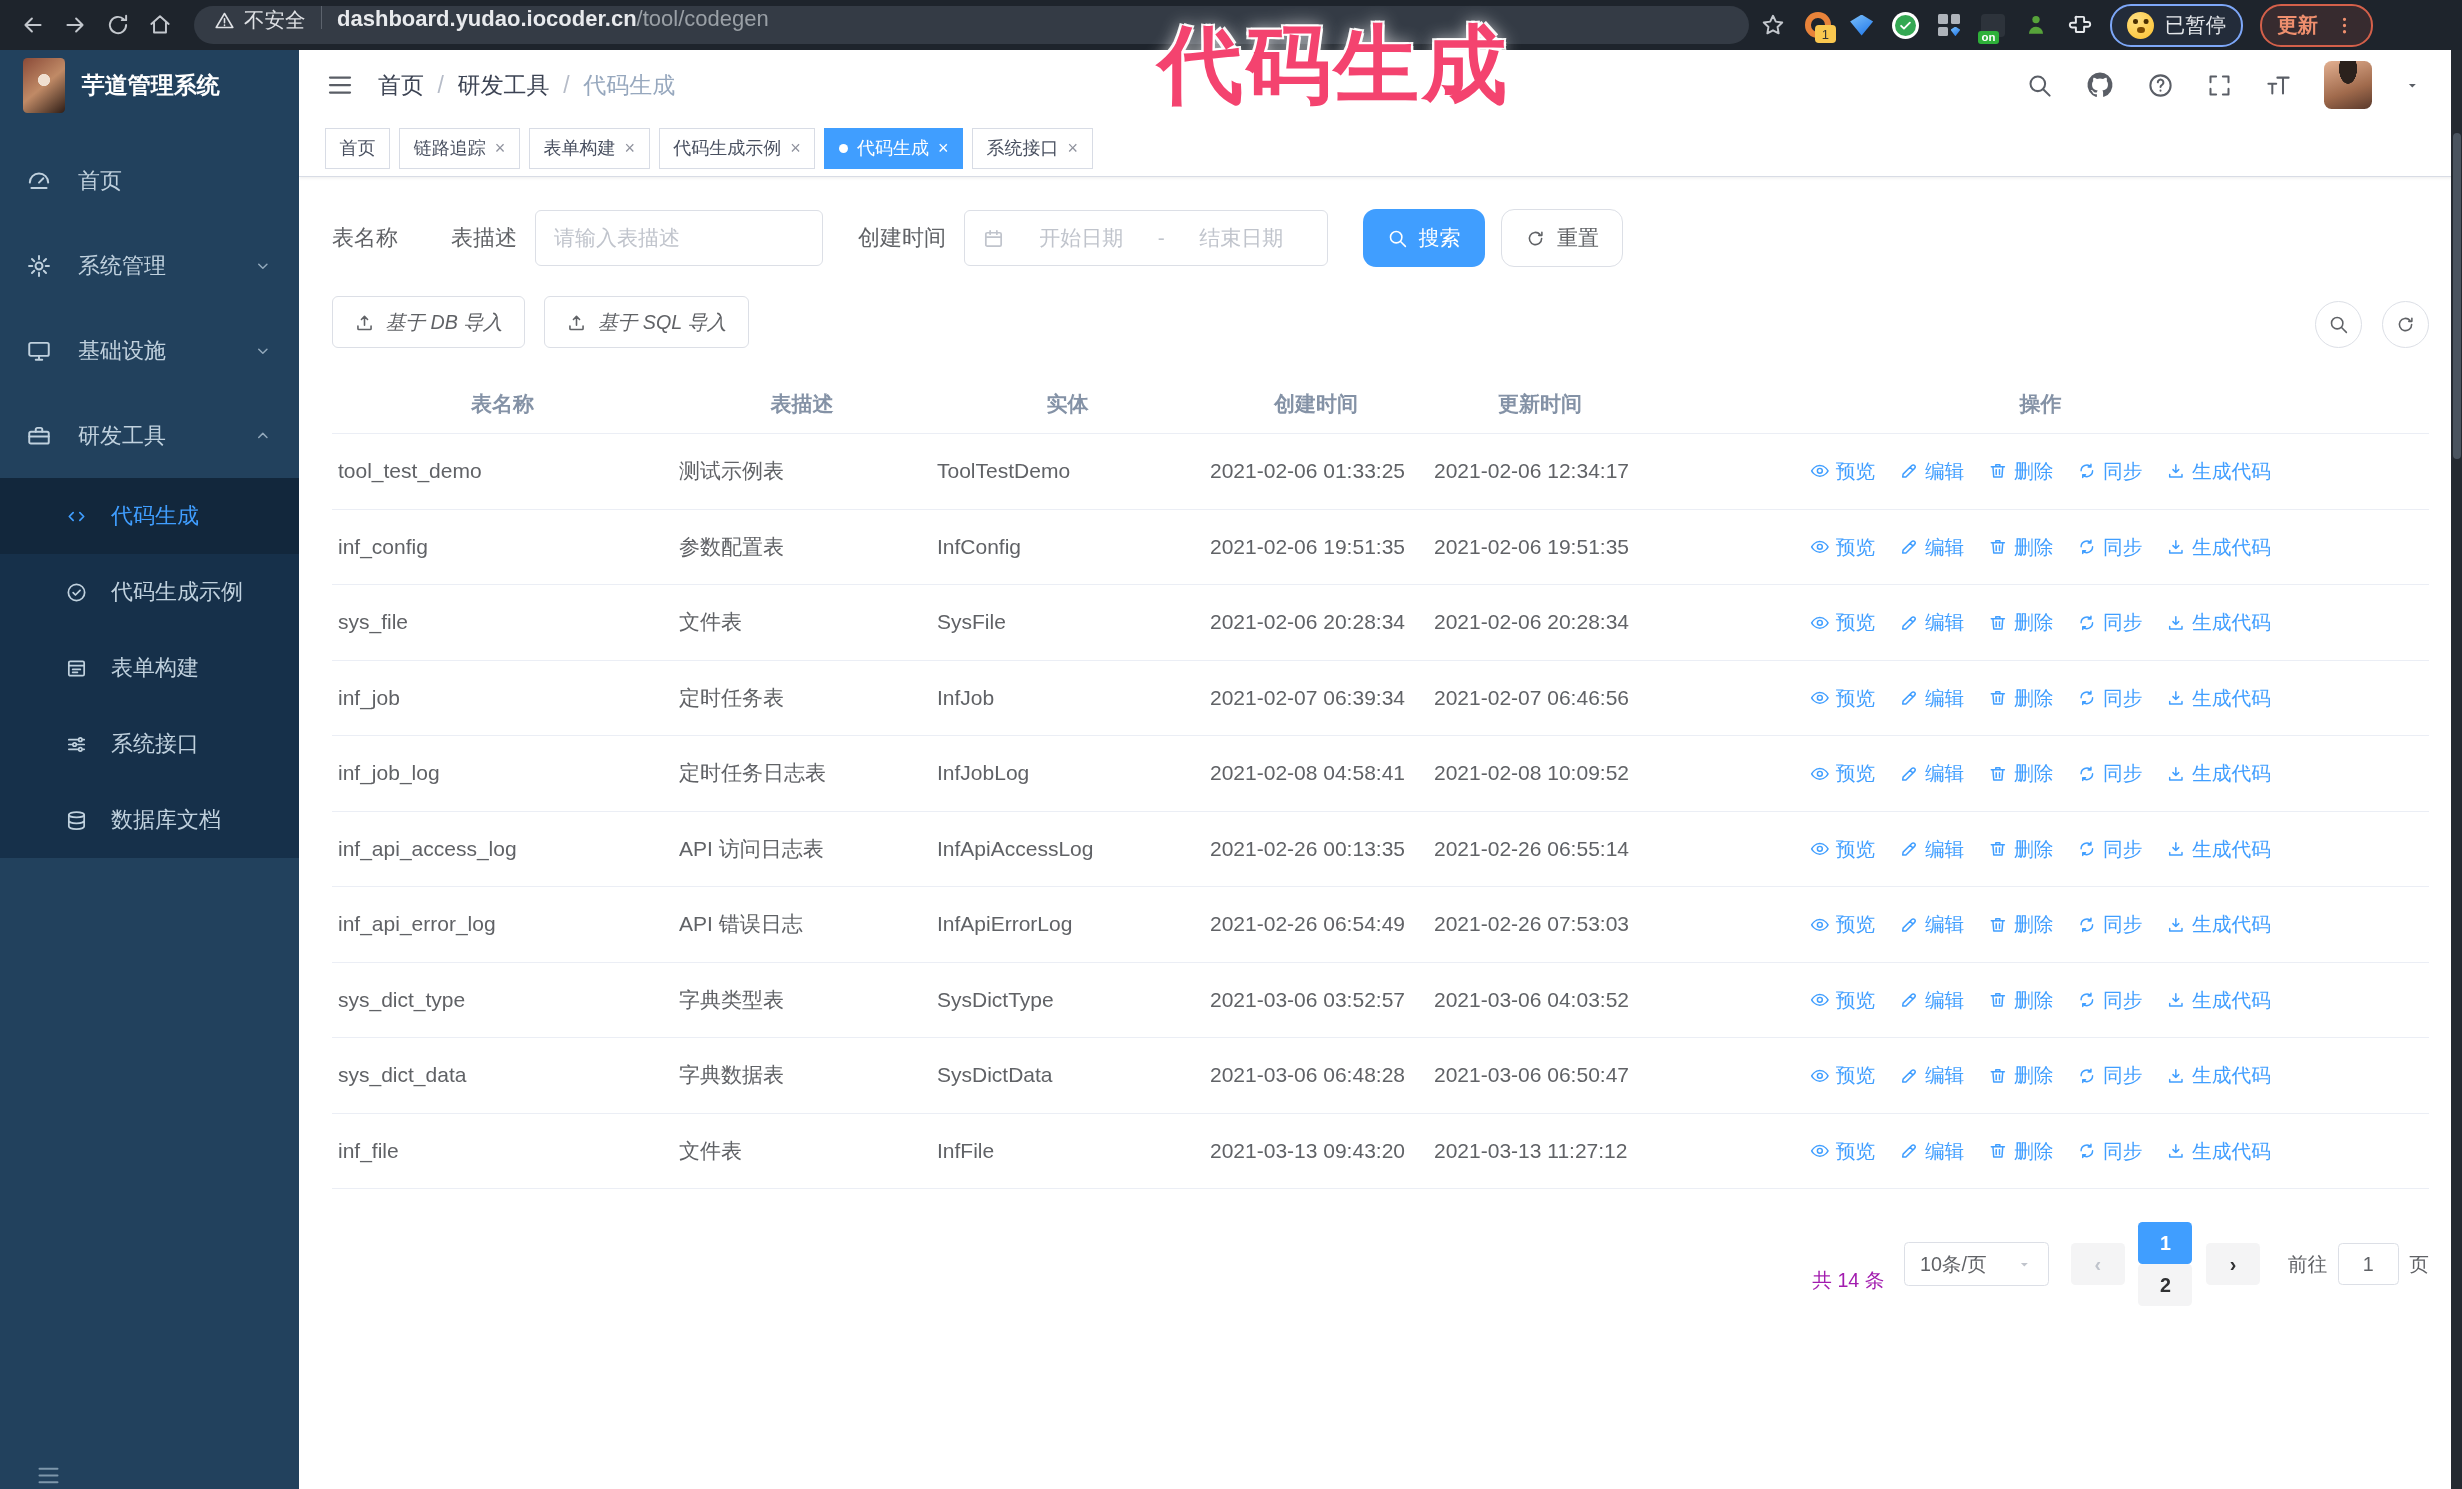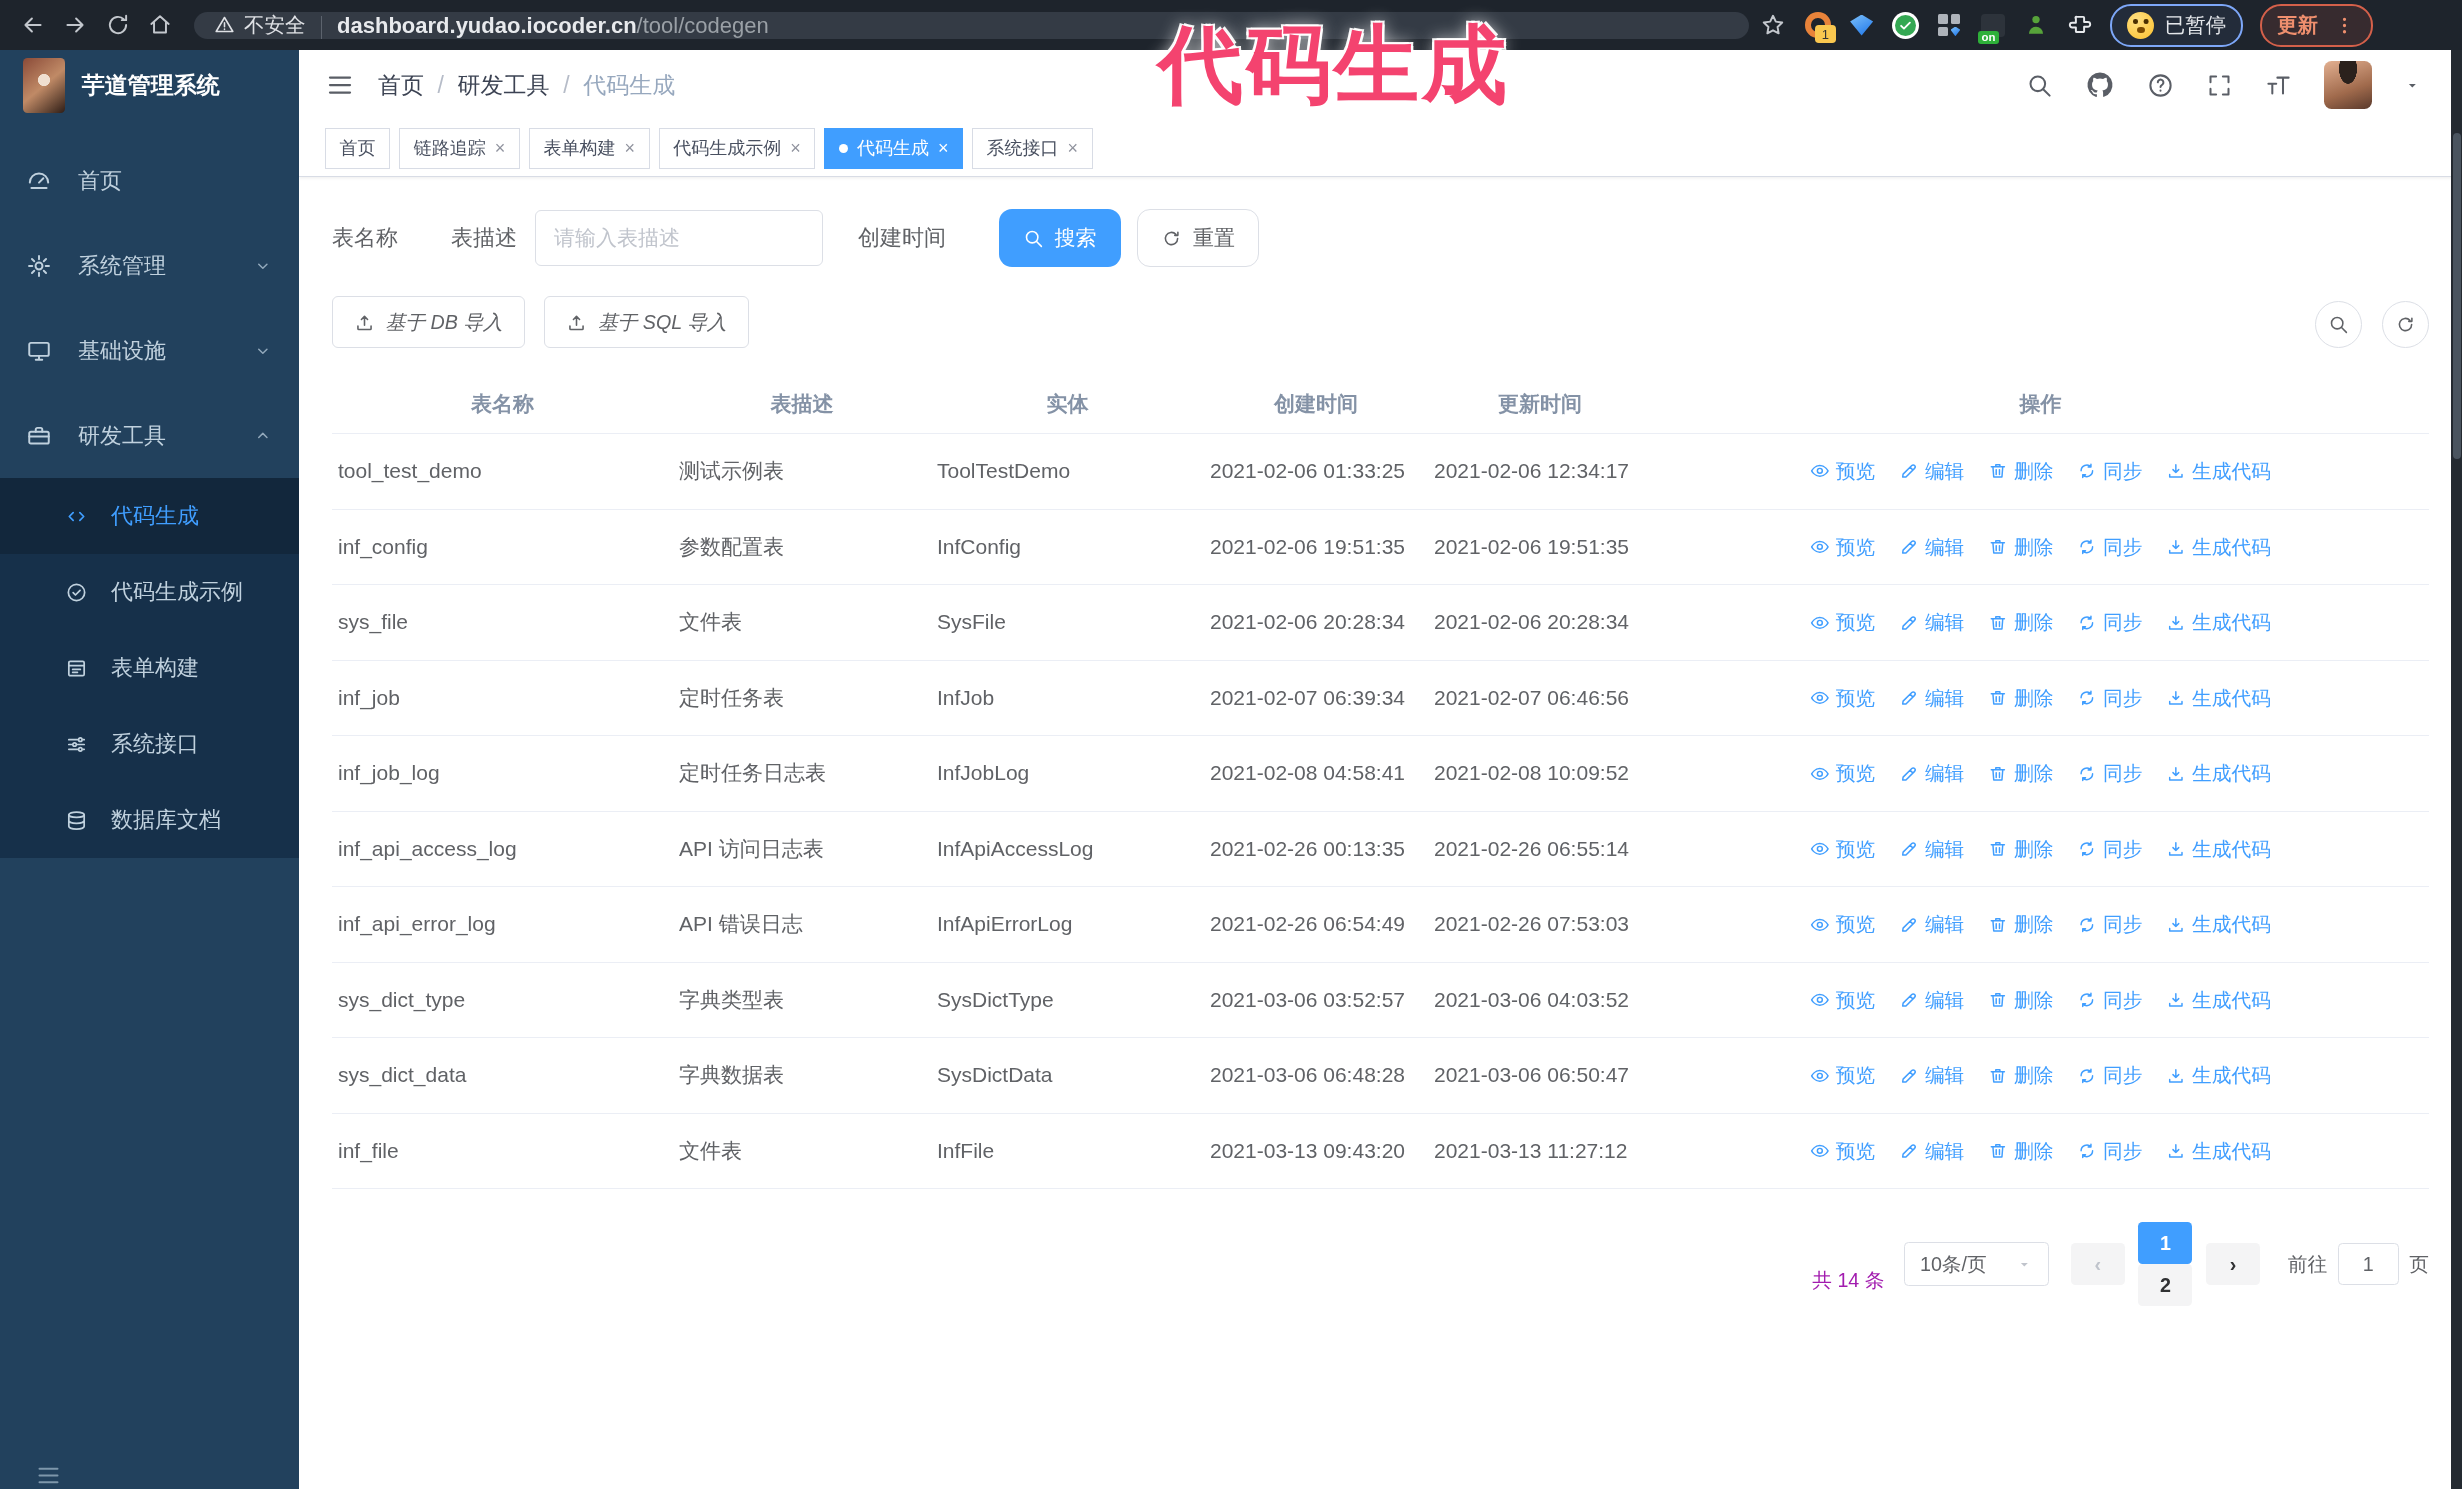--- a/index.html
+++ b/index.html
@@ -4,22 +4,22 @@
 <style>
   html,body{margin:0;padding:0;background:#fff;}
   .stage{position:relative;width:2462px;height:1490px;overflow:hidden;
          font-family:"Liberation Sans","DejaVu Sans",sans-serif;}
 
   
   .chrome{position:absolute;left:0;top:0;right:0;height:50px;background:#1e242c;
           display:flex;align-items:center;padding:0 15px;z-index:10;}
   .nav-btn{width:35px;height:35px;display:flex;align-items:center;justify-content:center;
            color:#c3c7cd;margin-right:7.6px;border-radius:50%;}
-  .omnibox{height:27px;flex:0 0 1515px;background:#343b45;border-radius:19.7px;display:flex;
-           align-items:flex-end;padding:0 19.7px;margin-left:9px;color:#e8eaed;}
+  .omnibox{height:38px;flex:0 0 1515px;background:#343b45;border-radius:19.7px;display:flex;
+           align-items:flex-start;padding:0 19.7px;margin-left:9px;color:#e8eaed;}
   .omni-sec{display:flex;align-items:center;gap:9px;font-size:20.5px;color:#dfe1e5;}
   .omni-div{width:1.5px;height:23px;background:#5c636d;margin:0 15px;}
   .omni-url{font-size:22px;color:#e8eaed;font-weight:bold;}
   .omni-path{color:#9aa0a6;font-weight:normal;}
   .star-btn{width:33px;height:33px;display:flex;align-items:center;justify-content:center;
             color:#c3c7cd;margin:0 10.6px 0 7.6px;}
   .ext-row{display:flex;align-items:center;gap:16.7px;margin-left:4.5px;}
   .ext{position:relative;width:27px;height:27px;display:flex;align-items:center;justify-content:center;}
   .ext-ring{width:13.6px;height:13.6px;border:6px solid #e8833a;border-radius:50%;}
   .ext-badge{position:absolute;right:-4.5px;bottom:-4.5px;min-width:16.7px;height:18px;background:#f9c74f;
@@ -454,20 +454,31 @@
         <div class="filter-row">
           <div class="fgroup">
             <span class="flabel">表名称</span>
           </div>
           <div class="fgroup">
             <span class="flabel">表描述</span>
             <input class="tinput" placeholder="请输入表描述" style="">
           </div>
           <div class="fgroup">
             <span class="flabel">创建时间</span>
+            <div class="daterange">
+              <span class="ic s30" style="color:#c0c4cc">
+                  <svg viewBox="0 0 24 24">
+                    <rect x="4" y="6" width="16" height="14" rx="1.5"></rect>
+                    <path d="M4 10.5h16M8.5 4v3.5M15.5 4v3.5"></path>
+                  </svg>
+                </span>
+              <span class="dr-ph">开始日期</span>
+              <span class="dr-sep">-</span>
+              <span class="dr-ph">结束日期</span>
+            </div>
           </div>
           <div class="btn btn-primary">
             <span class="ic s28">
                 <svg viewBox="0 0 24 24">
                   <circle cx="10.5" cy="10.5" r="6.5"></circle>
                   <path d="M15.5 15.5L21 21"></path>
                 </svg>
               </span>
             <span>搜索</span>
           </div>

